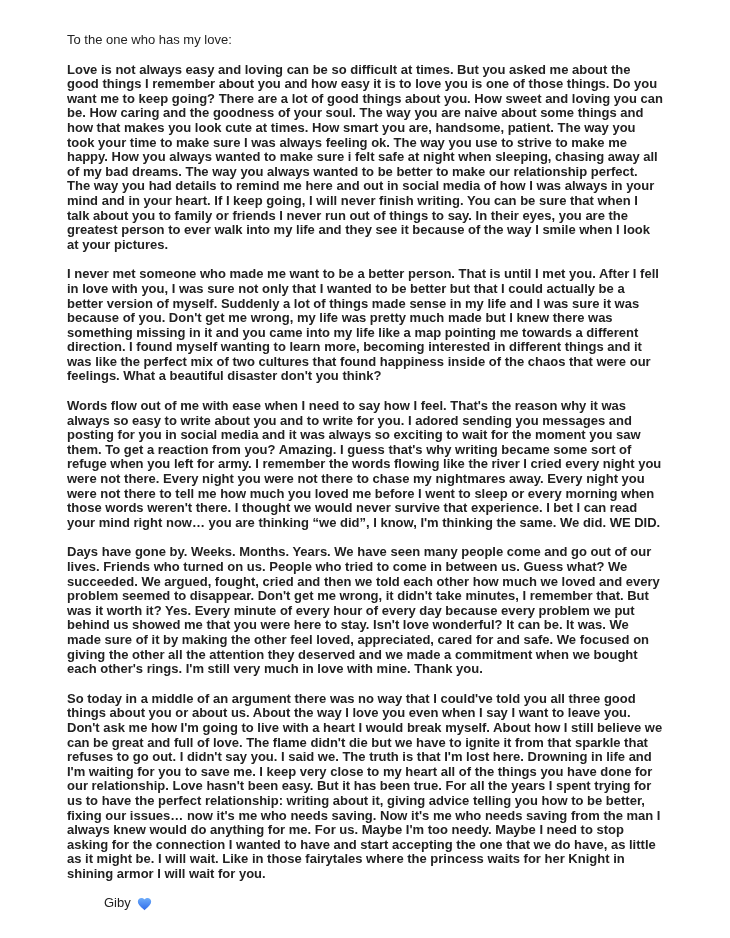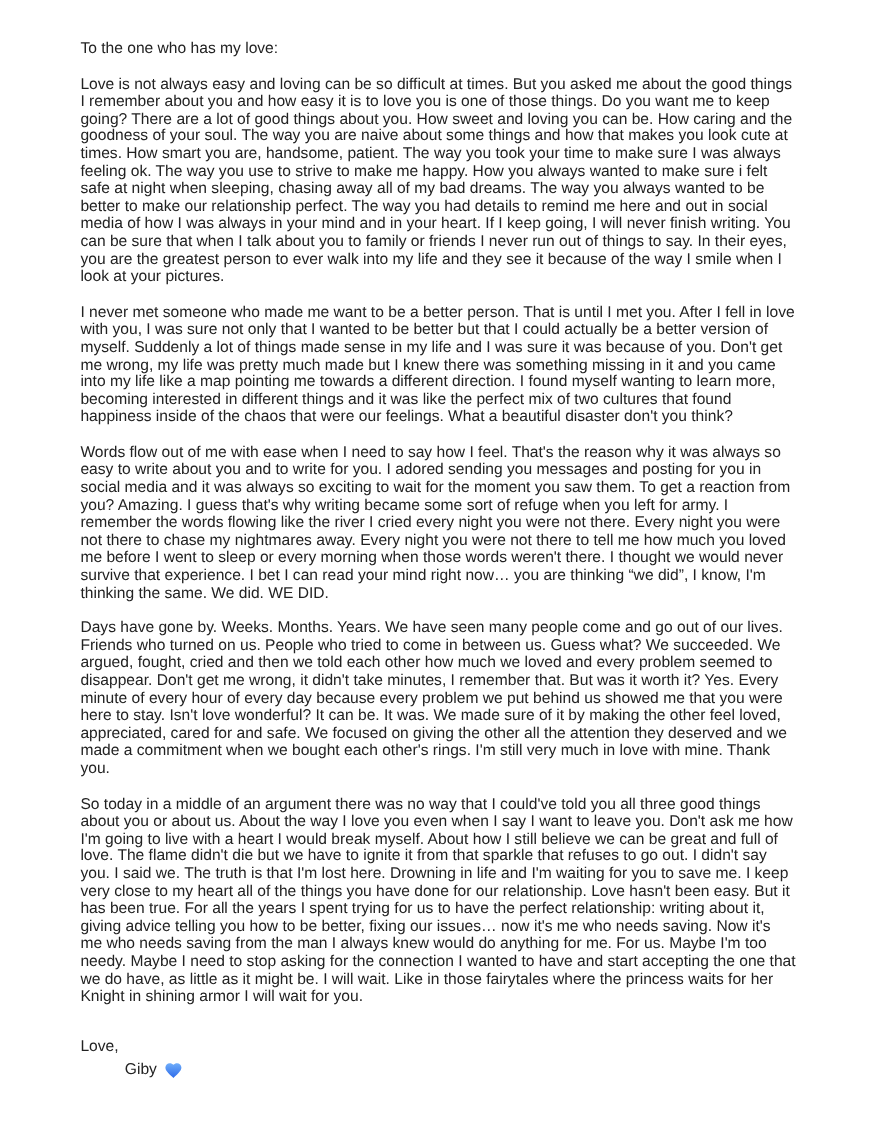--- a/index.html
+++ b/index.html
@@ -18,20 +18,21 @@
     line-height: 14.6px;
     color: #222222;
     overflow: hidden;
     border-radius: 13px;
   }
   .salutation {
     margin: 0 0 15px 0;
   }
   .para {
     margin: 0 0 15px 0;
+    font-weight: bold;
   }
   .closing {
     margin: 27px 0 5px 0;
   }
   .signature {
     margin: 0;
     padding-left: 37px;
     display: flex;
   }
   .signature .sig-name {
@@ -51,21 +52,20 @@
 
 <div class="page">
   <p class="salutation">To the one who has my love:</p>
 
   <p class="para">Love is not always easy and loving can be so difficult at times. But you asked me about the good things I remember about you and how easy it is to love you is one of those things. Do you want me to keep going? There are a lot of good things about you. How sweet and loving you can be. How caring and the goodness of your soul. The way you are naive about some things and how that makes you look cute at times. How smart you are, handsome, patient. The way you took your time to make sure I was always feeling ok. The way you use to strive to make me happy. How you always wanted to make sure i felt safe at night when sleeping, chasing away all of my bad dreams. The way you always wanted to be better to make our relationship perfect. The way you had details to remind me here and out in social media of how I was always in your mind and in your heart. If I keep going, I will never finish writing. You can be sure that when I talk about you to family or friends I never run out of things to say. In their eyes, you are the greatest person to ever walk into my life and they see it because of the way I smile when I look at your pictures.</p>
   <p class="para">I never met someone who made me want to be a better person. That is until I met you. After I fell in love with you, I was sure not only that I wanted to be better but that I could actually be a better version of myself. Suddenly a lot of things made sense in my life and I was sure it was because of you. Don't get me wrong, my life was pretty much made but I knew there was something missing in it and you came into my life like a map pointing me towards a different direction. I found myself wanting to learn more, becoming interested in different things and it was like the perfect mix of two cultures that found happiness inside of the chaos that were our feelings. What a beautiful disaster don't you think?</p>
   <p class="para">Words flow out of me with ease when I need to say how I feel. That's the reason why it was always so easy to write about you and to write for you. I adored sending you messages and posting for you in social media and it was always so exciting to wait for the moment you saw them. To get a reaction from you? Amazing. I guess that's why writing became some sort of refuge when you left for army. I remember the words flowing like the river I cried every night you were not there. Every night you were not there to chase my nightmares away. Every night you were not there to tell me how much you loved me before I went to sleep or every morning when those words weren't there. I thought we would never survive that experience. I bet I can read your mind right now… you are thinking “we did”, I know, I'm thinking the same. We did. WE DID.</p>
   <p class="para">Days have gone by. Weeks. Months. Years. We have seen many people come and go out of our lives. Friends who turned on us. People who tried to come in between us. Guess what? We succeeded. We argued, fought, cried and then we told each other how much we loved and every problem seemed to disappear. Don't get me wrong, it didn't take minutes, I remember that. But was it worth it? Yes. Every minute of every hour of every day because every problem we put behind us showed me that you were here to stay. Isn't love wonderful? It can be. It was. We made sure of it by making the other feel loved, appreciated, cared for and safe. We focused on giving the other all the attention they deserved and we made a commitment when we bought each other's rings. I'm still very much in love with mine. Thank you.</p>
   <p class="para">So today in a middle of an argument there was no way that I could've told you all three good things about you or about us. About the way I love you even when I say I want to leave you. Don't ask me how I'm going to live with a heart I would break myself. About how I still believe we can be great and full of love. The flame didn't die but we have to ignite it from that sparkle that refuses to go out. I didn't say you. I said we. The truth is that I'm lost here. Drowning in life and I'm waiting for you to save me. I keep very close to my heart all of the things you have done for our relationship. Love hasn't been easy. But it has been true. For all the years I spent trying for us to have the perfect relationship: writing about it, giving advice telling you how to be better, fixing our issues… now it's me who needs saving. Now it's me who needs saving from the man I always knew would do anything for me. For us. Maybe I'm too needy. Maybe I need to stop asking for the connection I wanted to have and start accepting the one that we do have, as little as it might be. I will wait. Like in those fairytales where the princess waits for her Knight in shining armor I will wait for you.</p>
 
-  <p class="closing">Love,</p>
 
   <p class="signature">
     <span class="sig-name">Giby</span>
     <span class="heart">
       <svg viewBox="0 0 24 24" aria-hidden="true">
         <defs>
           <linearGradient id="heartGrad" x1="0" y1="0" x2="0" y2="1">
             <stop offset="0%" stop-color="#6fadfa"></stop>
             <stop offset="100%" stop-color="#2e6bea"></stop>
           </linearGradient>

